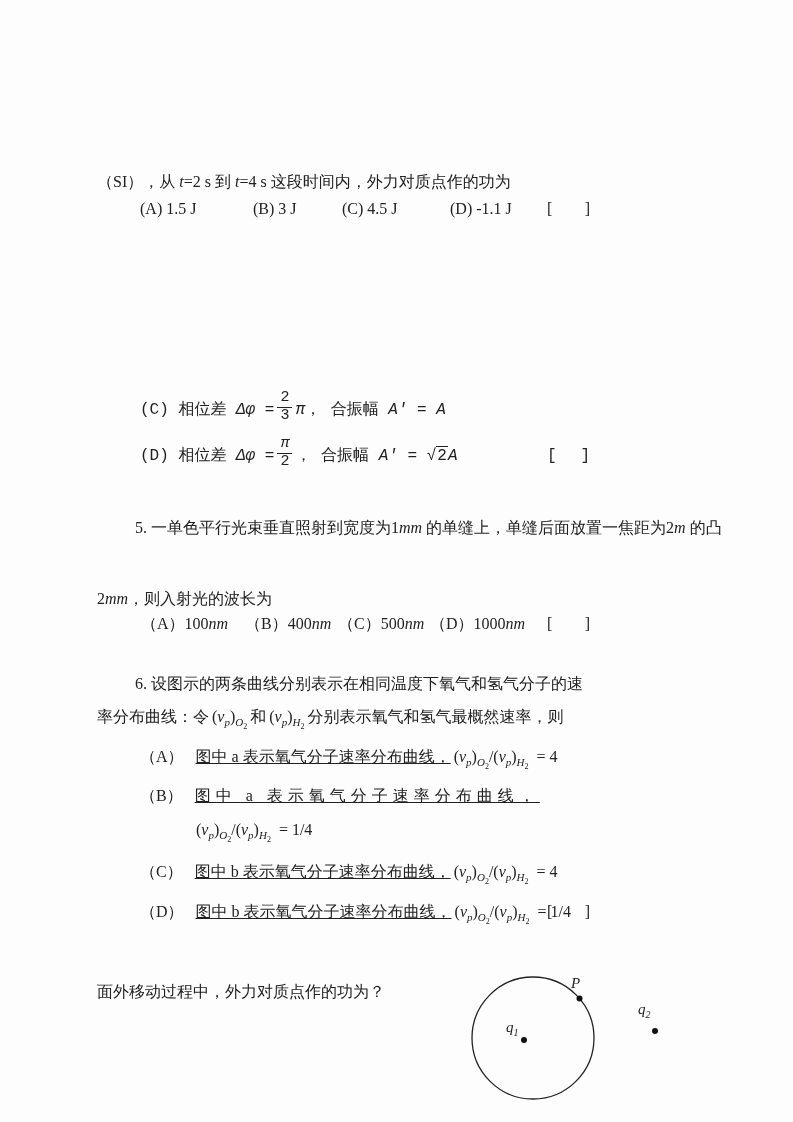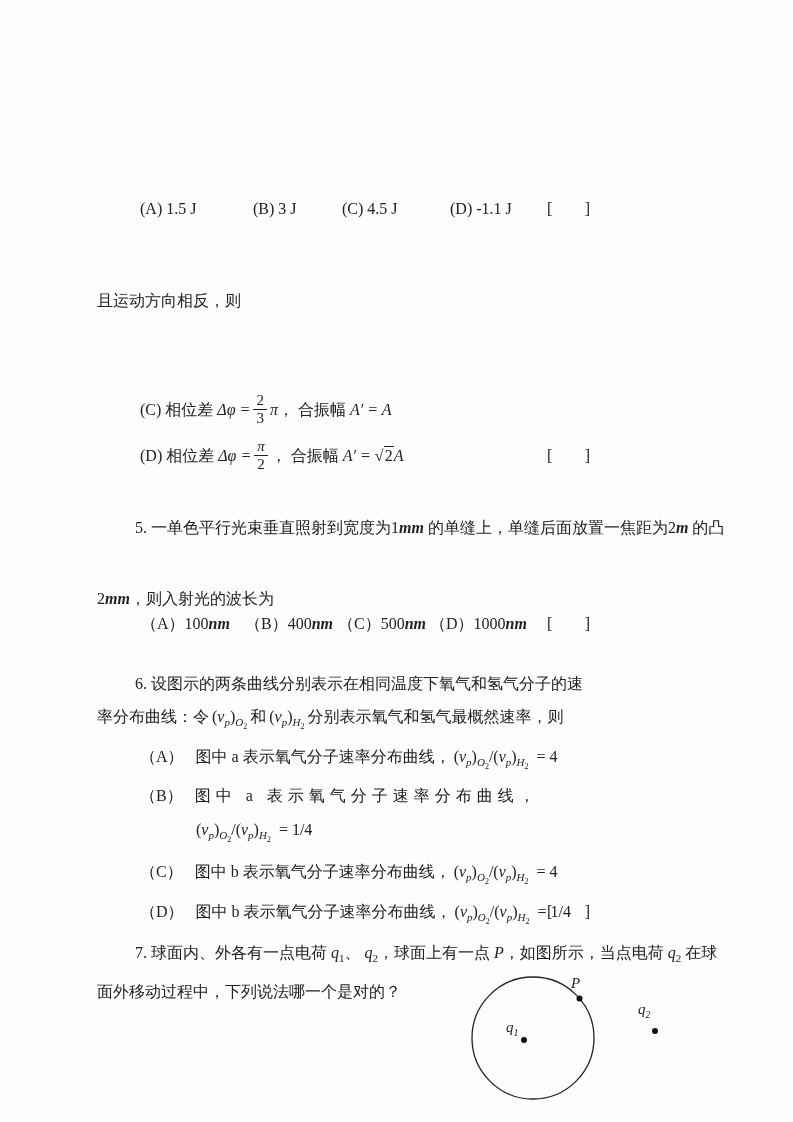--- a/index.html
+++ b/index.html
@@ -3,62 +3,62 @@
 <meta charset="utf-8">
 <style>
   html,body{margin:0;padding:0;}
   body{
     width:793px;height:1122px;background:#fdfdfd;position:relative;overflow:hidden;
     font-family:"Liberation Serif","DejaVu Serif",serif;
     font-size:16px;color:#212121;
   }
   .page{position:absolute;inset:0;}
   .line{position:absolute;left:97px;width:600px;white-space:nowrap;height:24px;line-height:24px;}
-  .tall{height:46px;line-height:46px;}
+  .tall{height:46px;line-height:46px;font-family:Liberation Mono, monospace;}
   .ind38{padding-left:38px;}
   .ind43{padding-left:43px;}
   .ind96{padding-left:96px;}
   i,.it{font-style:italic;}
-  .ub{font-style:italic;font-weight:bold;margin-top:32px;}
+  .ub{font-style:italic;font-weight:normal;margin-top:32px;}
   sup{font-size:11px;}
   sub{font-size:11px;}
   sub sub{font-size:8px;}
   .op{position:absolute;top:0;}
   .brk{position:absolute;left:450px;top:0;width:43px;display:flex;justify-content:space-between;}
   .frac{display:inline-block;vertical-align:middle;text-align:center;line-height:1.12;font-size:15px;margin:0 3px;position:relative;top:-2px;}
   .frac .num{display:block;border-bottom:1px solid #212121;padding:0 3px;}
   .frac .den{display:block;padding:0 3px;}
   .sqrt{display:inline-block;}
   .sqrt .bar{border-top:1px solid #212121;padding:0 1px;}
-  .gap12{margin-left:12px;}
+  .gap12{margin-left:12px;text-decoration:underline;}
   .sp5{letter-spacing:5px;}
   .fx{margin:0 3px;}
   .eq{margin-left:5px;}
   .fig{position:absolute;}
   svg text{font-family:"Liberation Serif","DejaVu Serif",serif;}
 </style>
 </head>
 <body>
 
 <div class="page">
 
 
+  <div class="line" style="top:170px"><span>（SI），从 </span><i>t</i><span>=2 s 到 </span><i>t</i><span>=4 s 这段时间内，外力对质点作的功为</span></div>
 
   <div class="line" style="top:197px">
     <span class="op" style="left:43px">(A) 1.5 J</span>
     <span class="op" style="left:156px">(B) 3 J</span>
     <span class="op" style="left:245px">(C) 4.5 J</span>
     <span class="op" style="left:353px">(D) -1.1 J</span>
     <span class="brk">
         <span>[</span>
         <span>]</span>
       </span>
   </div>
 
-  <div class="line" style="top:289px">且运动方向相反，则</div>
 
 
 
   <div class="line ind43 tall" style="top:387px"><span>(C)</span><span> 相位差 </span><span class="it">Δφ =</span><span class="frac"><span class="num">2</span><span class="den">3</span></span><span class="it">π</span><span>， 合振幅 </span><span class="it">A′ = A</span></div>
 
   <div class="line ind43 tall" style="top:433px"><span>(D)</span><span> 相位差 </span><span class="it">Δφ =</span><span class="frac"><span class="num it">π</span><span class="den">2</span></span><span>， 合振幅 </span><span class="it">A′ =</span> <span class="sqrt"><span>√</span><span class="bar">2</span></span><i>A</i>
     <span class="brk">
         <span>[</span>
         <span>]</span>
       </span>
@@ -91,22 +91,21 @@
   <div class="line ind43" style="top:860px"><span>（C）</span><span class="gap12">图中 b 表示氧气分子速率分布曲线，</span><span class="fx"><span>(</span><i>v</i><sub><i>p</i></sub><span>)</span><sub><i>O</i><sub>2</sub></sub><span>/</span><span>(</span><i>v</i><sub><i>p</i></sub><span>)</span><sub><i>H</i><sub>2</sub></sub></span><span class="eq">= 4</span></div>
 
   <div class="line ind43" style="top:900px"><span>（D）</span><span class="gap12">图中 b 表示氧气分子速率分布曲线，</span><span class="fx"><span>(</span><i>v</i><sub><i>p</i></sub><span>)</span><sub><i>O</i><sub>2</sub></sub><span>/</span><span>(</span><i>v</i><sub><i>p</i></sub><span>)</span><sub><i>H</i><sub>2</sub></sub></span><span class="eq">= 1/4</span>
     <span class="brk">
         <span>[</span>
         <span>]</span>
       </span>
   </div>
 
 
-  <div class="line ind38" style="top:941px"><span>7. 球面内、外各有一点电荷 </span><i>q</i><sub>1</sub><span>、 </span><i>q</i><sub>2</sub><span>，球面上有一点 </span><i>P</i><span>，如图所示，当点电荷 </span><i>q</i><sub>2</sub><span> 在球</span></div>
-  <div class="line" style="top:980px">面外移动过程中，下列说法哪一个是对的？</div>
+  <div class="line" style="top:980px">面外移动过程中，外力对质点作的功为？</div>
 
   <div class="fig" style="left:450px;top:960px">
     <svg width="262" height="162" viewBox="0 0 262 162">
       <circle cx="83" cy="78" r="61" fill="none" stroke="#222" stroke-width="1.3"></circle>
 
       <circle cx="129.5" cy="38.5" r="3" fill="#111"></circle>
       <text x="121" y="28" font-size="15" font-style="italic" fill="#222">P</text>
 
       <circle cx="74" cy="80" r="3" fill="#111"></circle>
       <text x="56" y="72" font-size="15" font-style="italic" fill="#222"><tspan>q</tspan><tspan dy="4" font-size="10">1</tspan></text>

